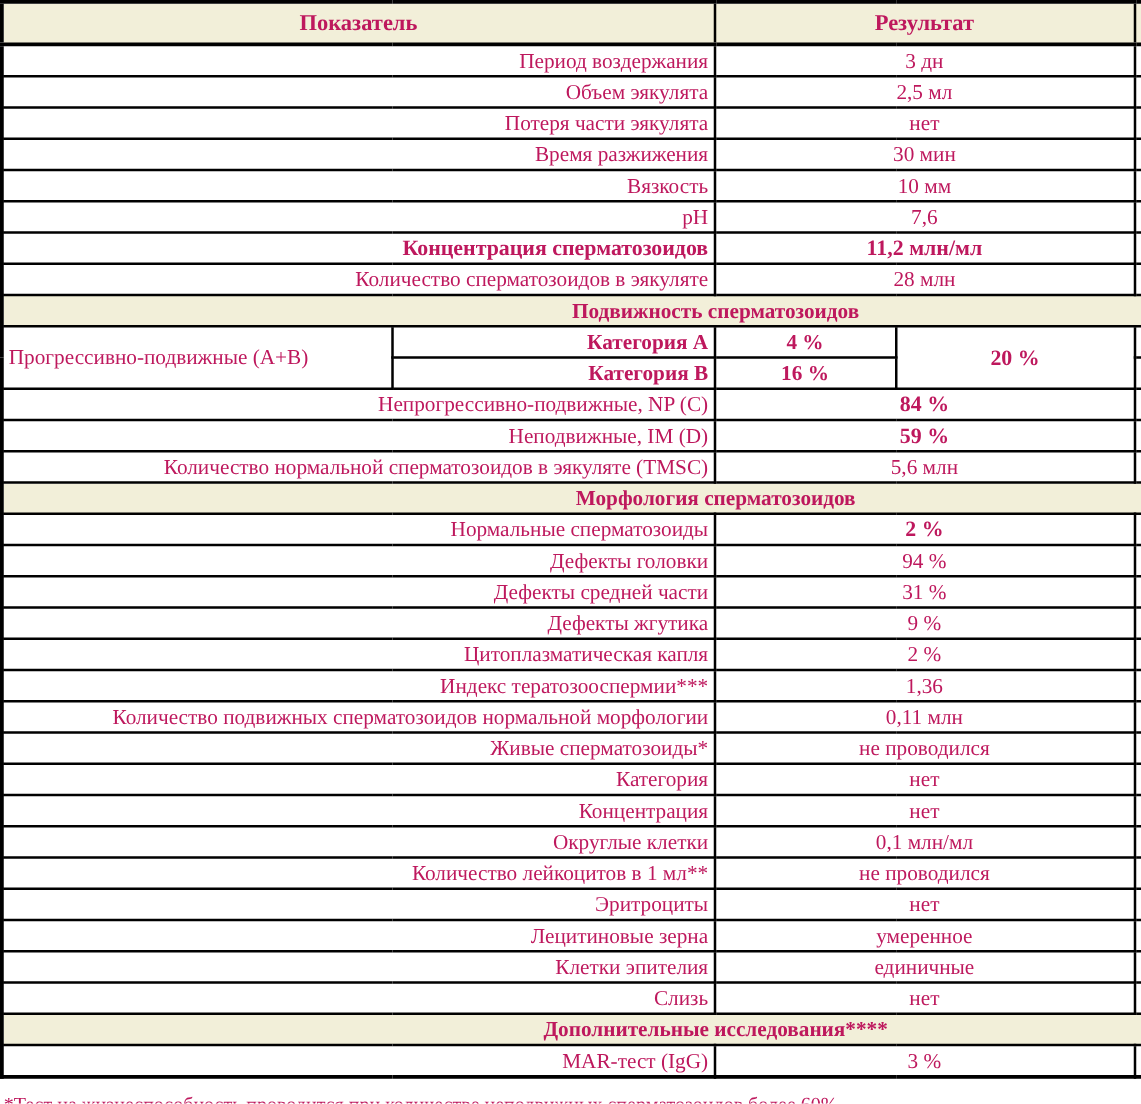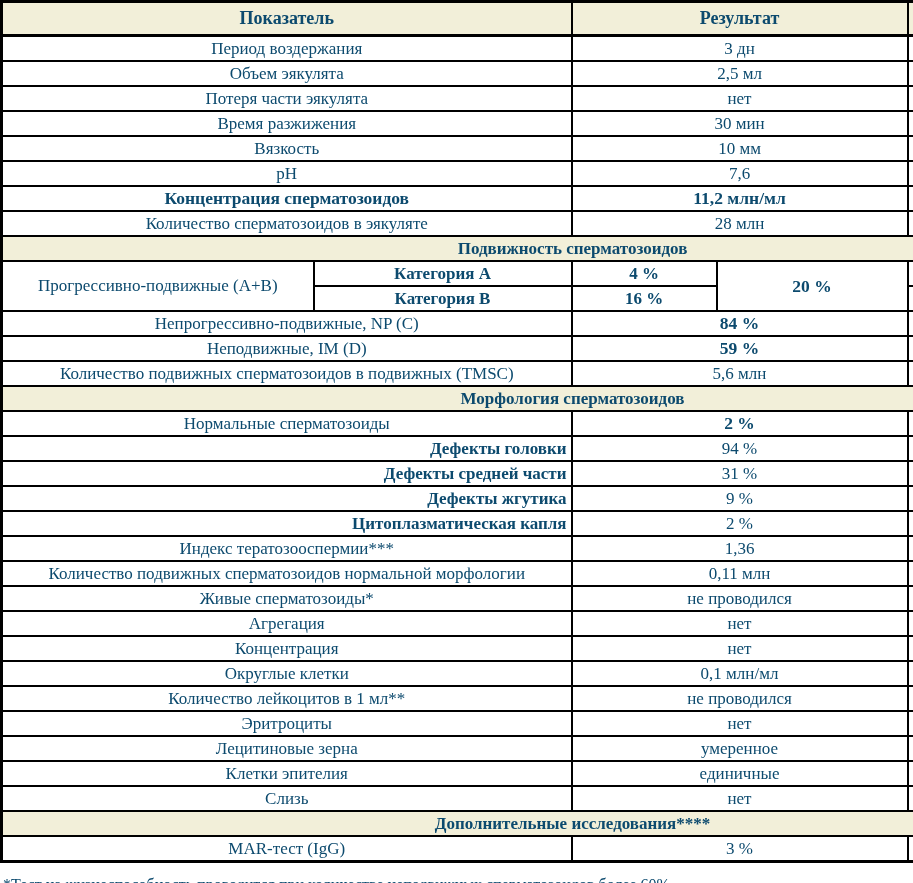--- a/index.html
+++ b/index.html
@@ -3,21 +3,21 @@
 <meta charset="utf-8">
 <style>
   html, body { margin: 0; padding: 0; background: #ffffff; }
   .viewport {
     position: relative;
     width: 913px;
     height: 883px;
     overflow: hidden;
     background: #ffffff;
     font-family: "Liberation Serif", "DejaVu Serif", serif;
-    color: #0c4a6e;
+    color: #be185d;
   }
   table.report {
     border-collapse: collapse;
     table-layout: fixed;
     width: 1142px;
     border: 3px solid #000000;
     font-size: 17px;
   }
   table.report td {
     border: 2px solid #000000;
@@ -39,24 +39,24 @@
   }
   td.section {
     background: #f2efd9;
     font-weight: bold;
     text-align: center;
     font-size: 17px;
     height: 22px;
     border-top-width: 3px;
     border-bottom-width: 3px;
   }
-  td.label   { text-align: center; }
-  td.right   { text-align: right; padding-right: 6px; font-weight: bold; }
+  td.label   { text-align: right; }
+  td.right   { text-align: right; padding-right: 6px; }
   td.value   { text-align: center; }
-  td.group   { text-align: center; }
+  td.group   { }
   td.ref     { border-left-width: 3px; }
   .b         { font-weight: bold; font-size: 17.5px; margin-left: 18px; }
   td.thin-b  { border-bottom-width: 1px; font-weight: bold; }
   td.thin-t  { border-top-width: 1px; font-weight: bold; }
   .footnote {
     position: absolute;
     left: 3px;
     top: 876px;
     font-size: 16px;
     line-height: 1.1;
@@ -140,21 +140,21 @@
           <td class="label" colspan="2">Непрогрессивно-подвижные, NP (C)</td>
           <td class="value b" colspan="2">84 %</td>
           <td class="ref"></td>
         </tr>
         <tr>
           <td class="label" colspan="2">Неподвижные, IM (D)</td>
           <td class="value b" colspan="2">59 %</td>
           <td class="ref"></td>
         </tr>
         <tr>
-          <td class="label" colspan="2">Количество подвижных сперматозоидов в подвижных (TMSC)</td>
+          <td class="label" colspan="2">Количество нормальной сперматозоидов в эякуляте (TMSC)</td>
           <td class="value" colspan="2">5,6  млн</td>
           <td class="ref"></td>
         </tr>
         <tr>
           <td class="section" colspan="5">Морфология сперматозоидов</td>
         </tr>
         <tr>
           <td class="label" colspan="2">Нормальные сперматозоиды</td>
           <td class="value b" colspan="2">2 %</td>
           <td class="ref"></td>
@@ -188,21 +188,21 @@
           <td class="label" colspan="2">Количество подвижных сперматозоидов нормальной морфологии</td>
           <td class="value" colspan="2">0,11 млн</td>
           <td class="ref"></td>
         </tr>
         <tr>
           <td class="label" colspan="2">Живые сперматозоиды*</td>
           <td class="value" colspan="2">не проводился</td>
           <td class="ref"></td>
         </tr>
         <tr>
-          <td class="label" colspan="2">Агрегация</td>
+          <td class="label" colspan="2">Категория</td>
           <td class="value" colspan="2">нет</td>
           <td class="ref"></td>
         </tr>
         <tr>
           <td class="label" colspan="2">Концентрация</td>
           <td class="value" colspan="2">нет</td>
           <td class="ref"></td>
         </tr>
         <tr>
           <td class="label" colspan="2">Округлые клетки</td>

